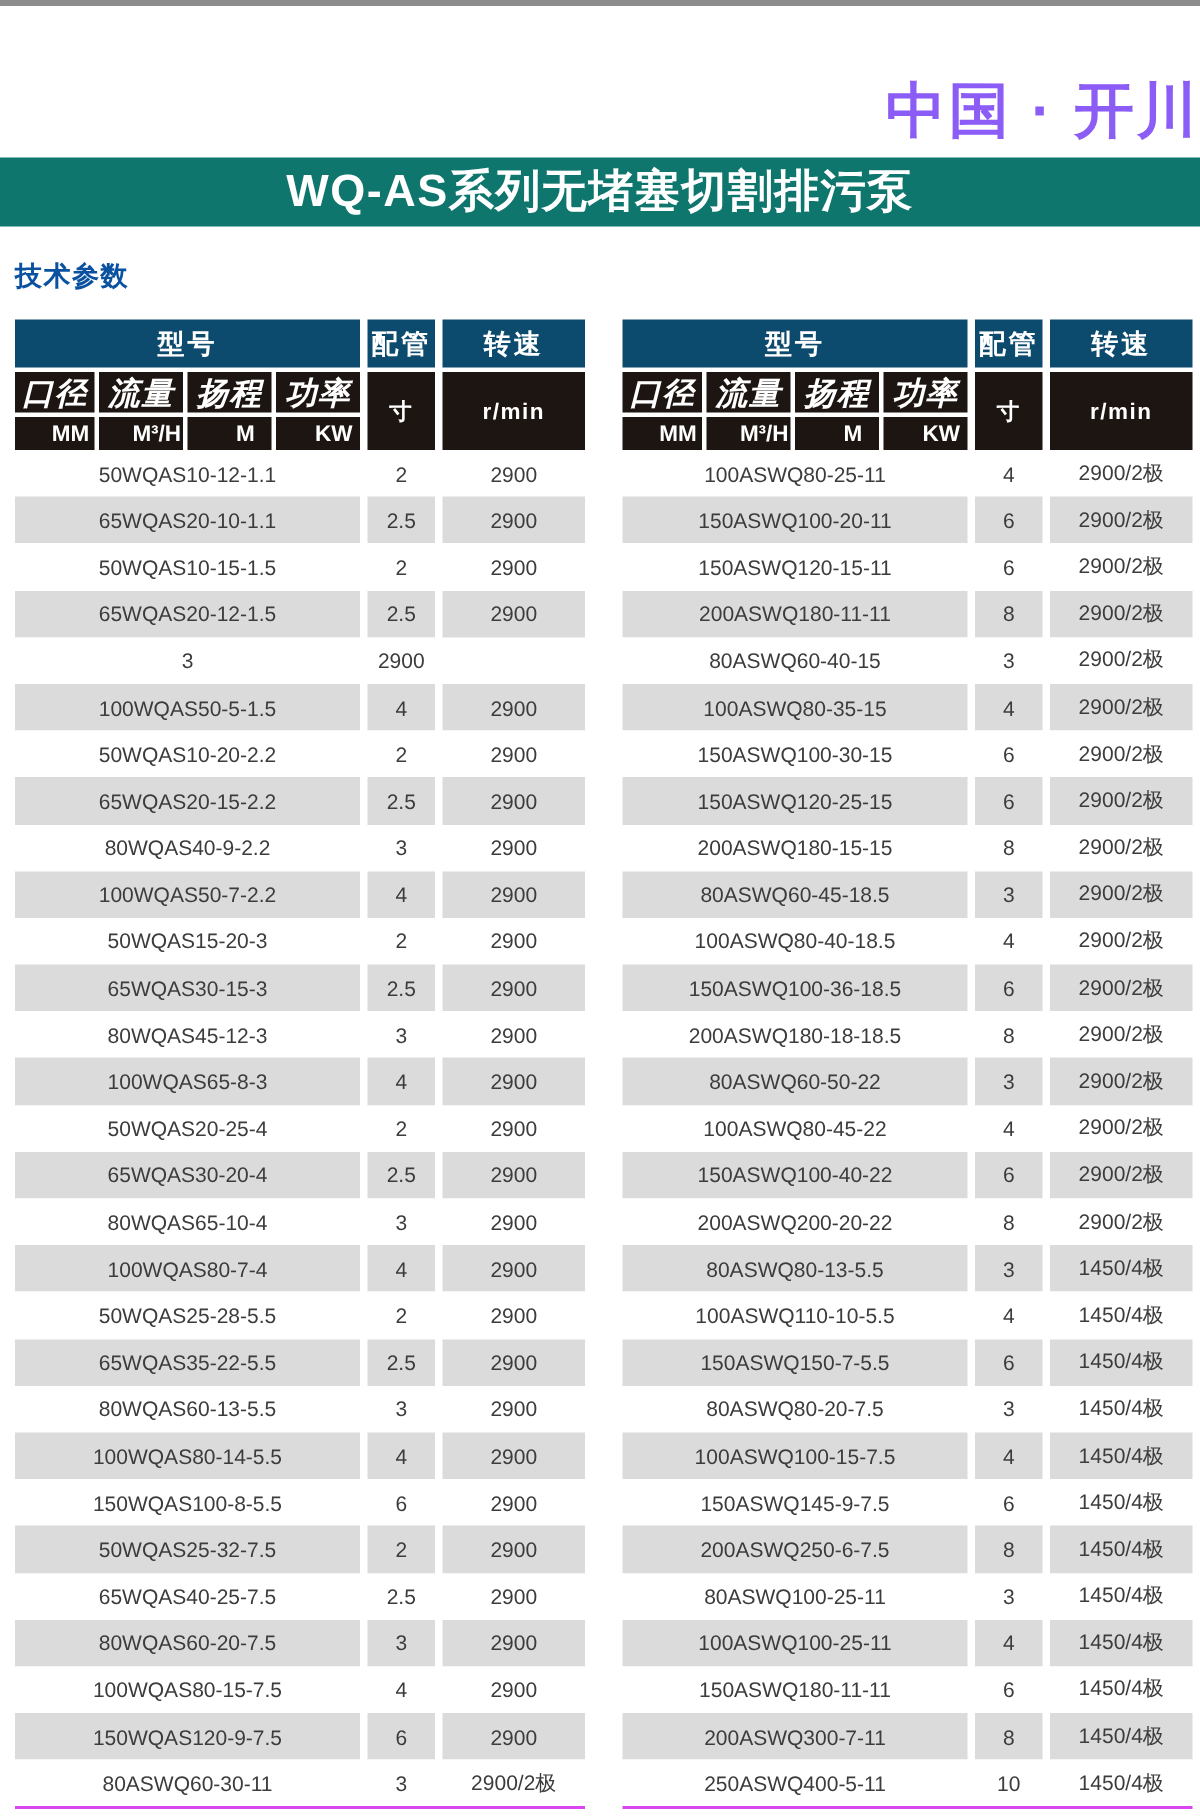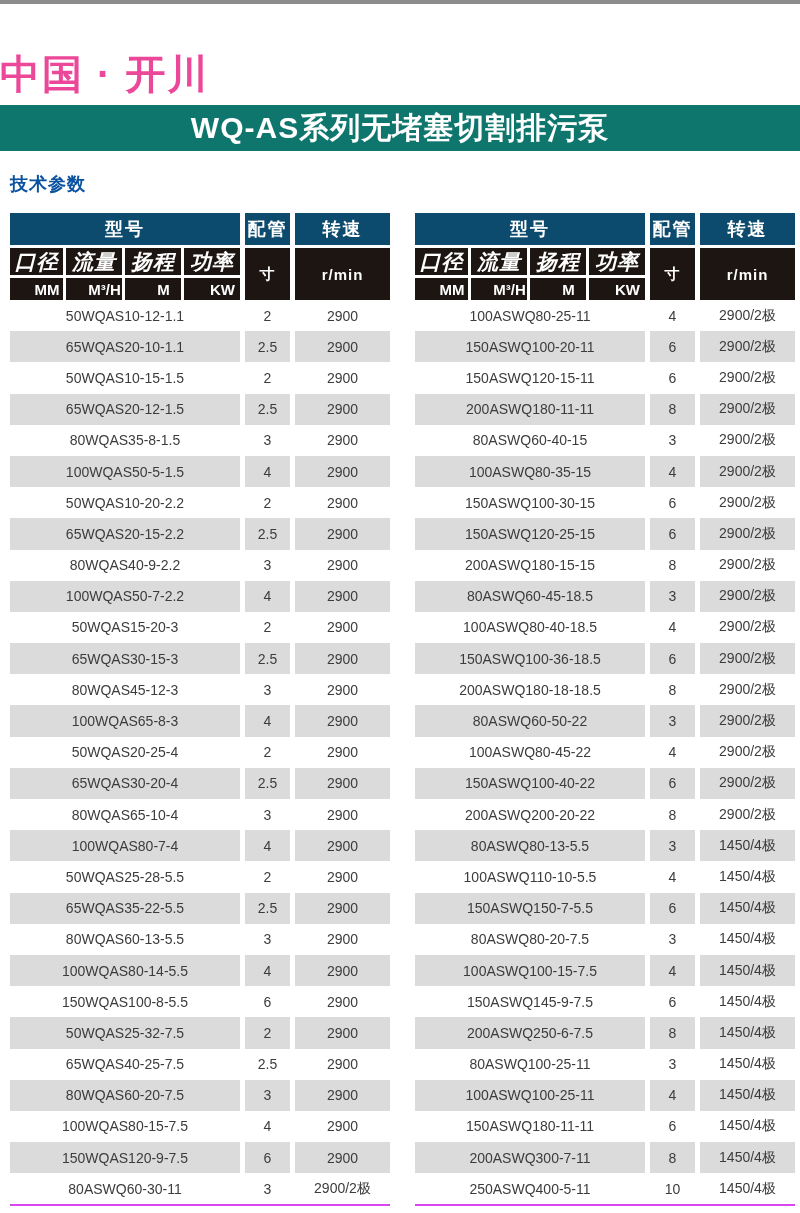--- a/index.html
+++ b/index.html
@@ -5,22 +5,22 @@
   * { margin:0; padding:0; box-sizing:border-box; }
   html,body { background:#ffffff; }
   body {
     width:800px; height:1213px; overflow:hidden;
     font-family:"Liberation Sans", sans-serif;
     position:relative;
   }
   .topbar { height:4px; background:#8c8c8c; }
   .main-title {
     margin-top:42px; height:56px; line-height:56px;
-    text-align:left; font-size:40px; font-weight:bold;
-    color:#ec4899; letter-spacing:2px;
+    text-align:right; font-size:40px; font-weight:bold;
+    color:#8b5cf6; letter-spacing:2px;
   }
   .banner {
     margin-top:3px; height:46px; line-height:46px;
     background:#0f766e; color:#ffffff; text-align:center;
     font-size:30px; font-weight:bold; letter-spacing:1px;
   }
   .section-heading {
     margin:22px 0 0 10px; height:22px; line-height:22px;
     font-size:18px; font-weight:bold; color:#0a52a0; letter-spacing:1px;
   }
@@ -116,21 +116,20 @@
     <div>2900</div>
   </div>
 
   <div class="row">
     <div>65WQAS20-12-1.5</div>
     <div>2.5</div>
     <div>2900</div>
   </div>
 
   <div class="row">
-    <div>80WQAS35-8-1.5</div>
     <div>3</div>
     <div>2900</div>
   </div>
 
   <div class="row">
     <div>100WQAS50-5-1.5</div>
     <div>4</div>
     <div>2900</div>
   </div>
 

